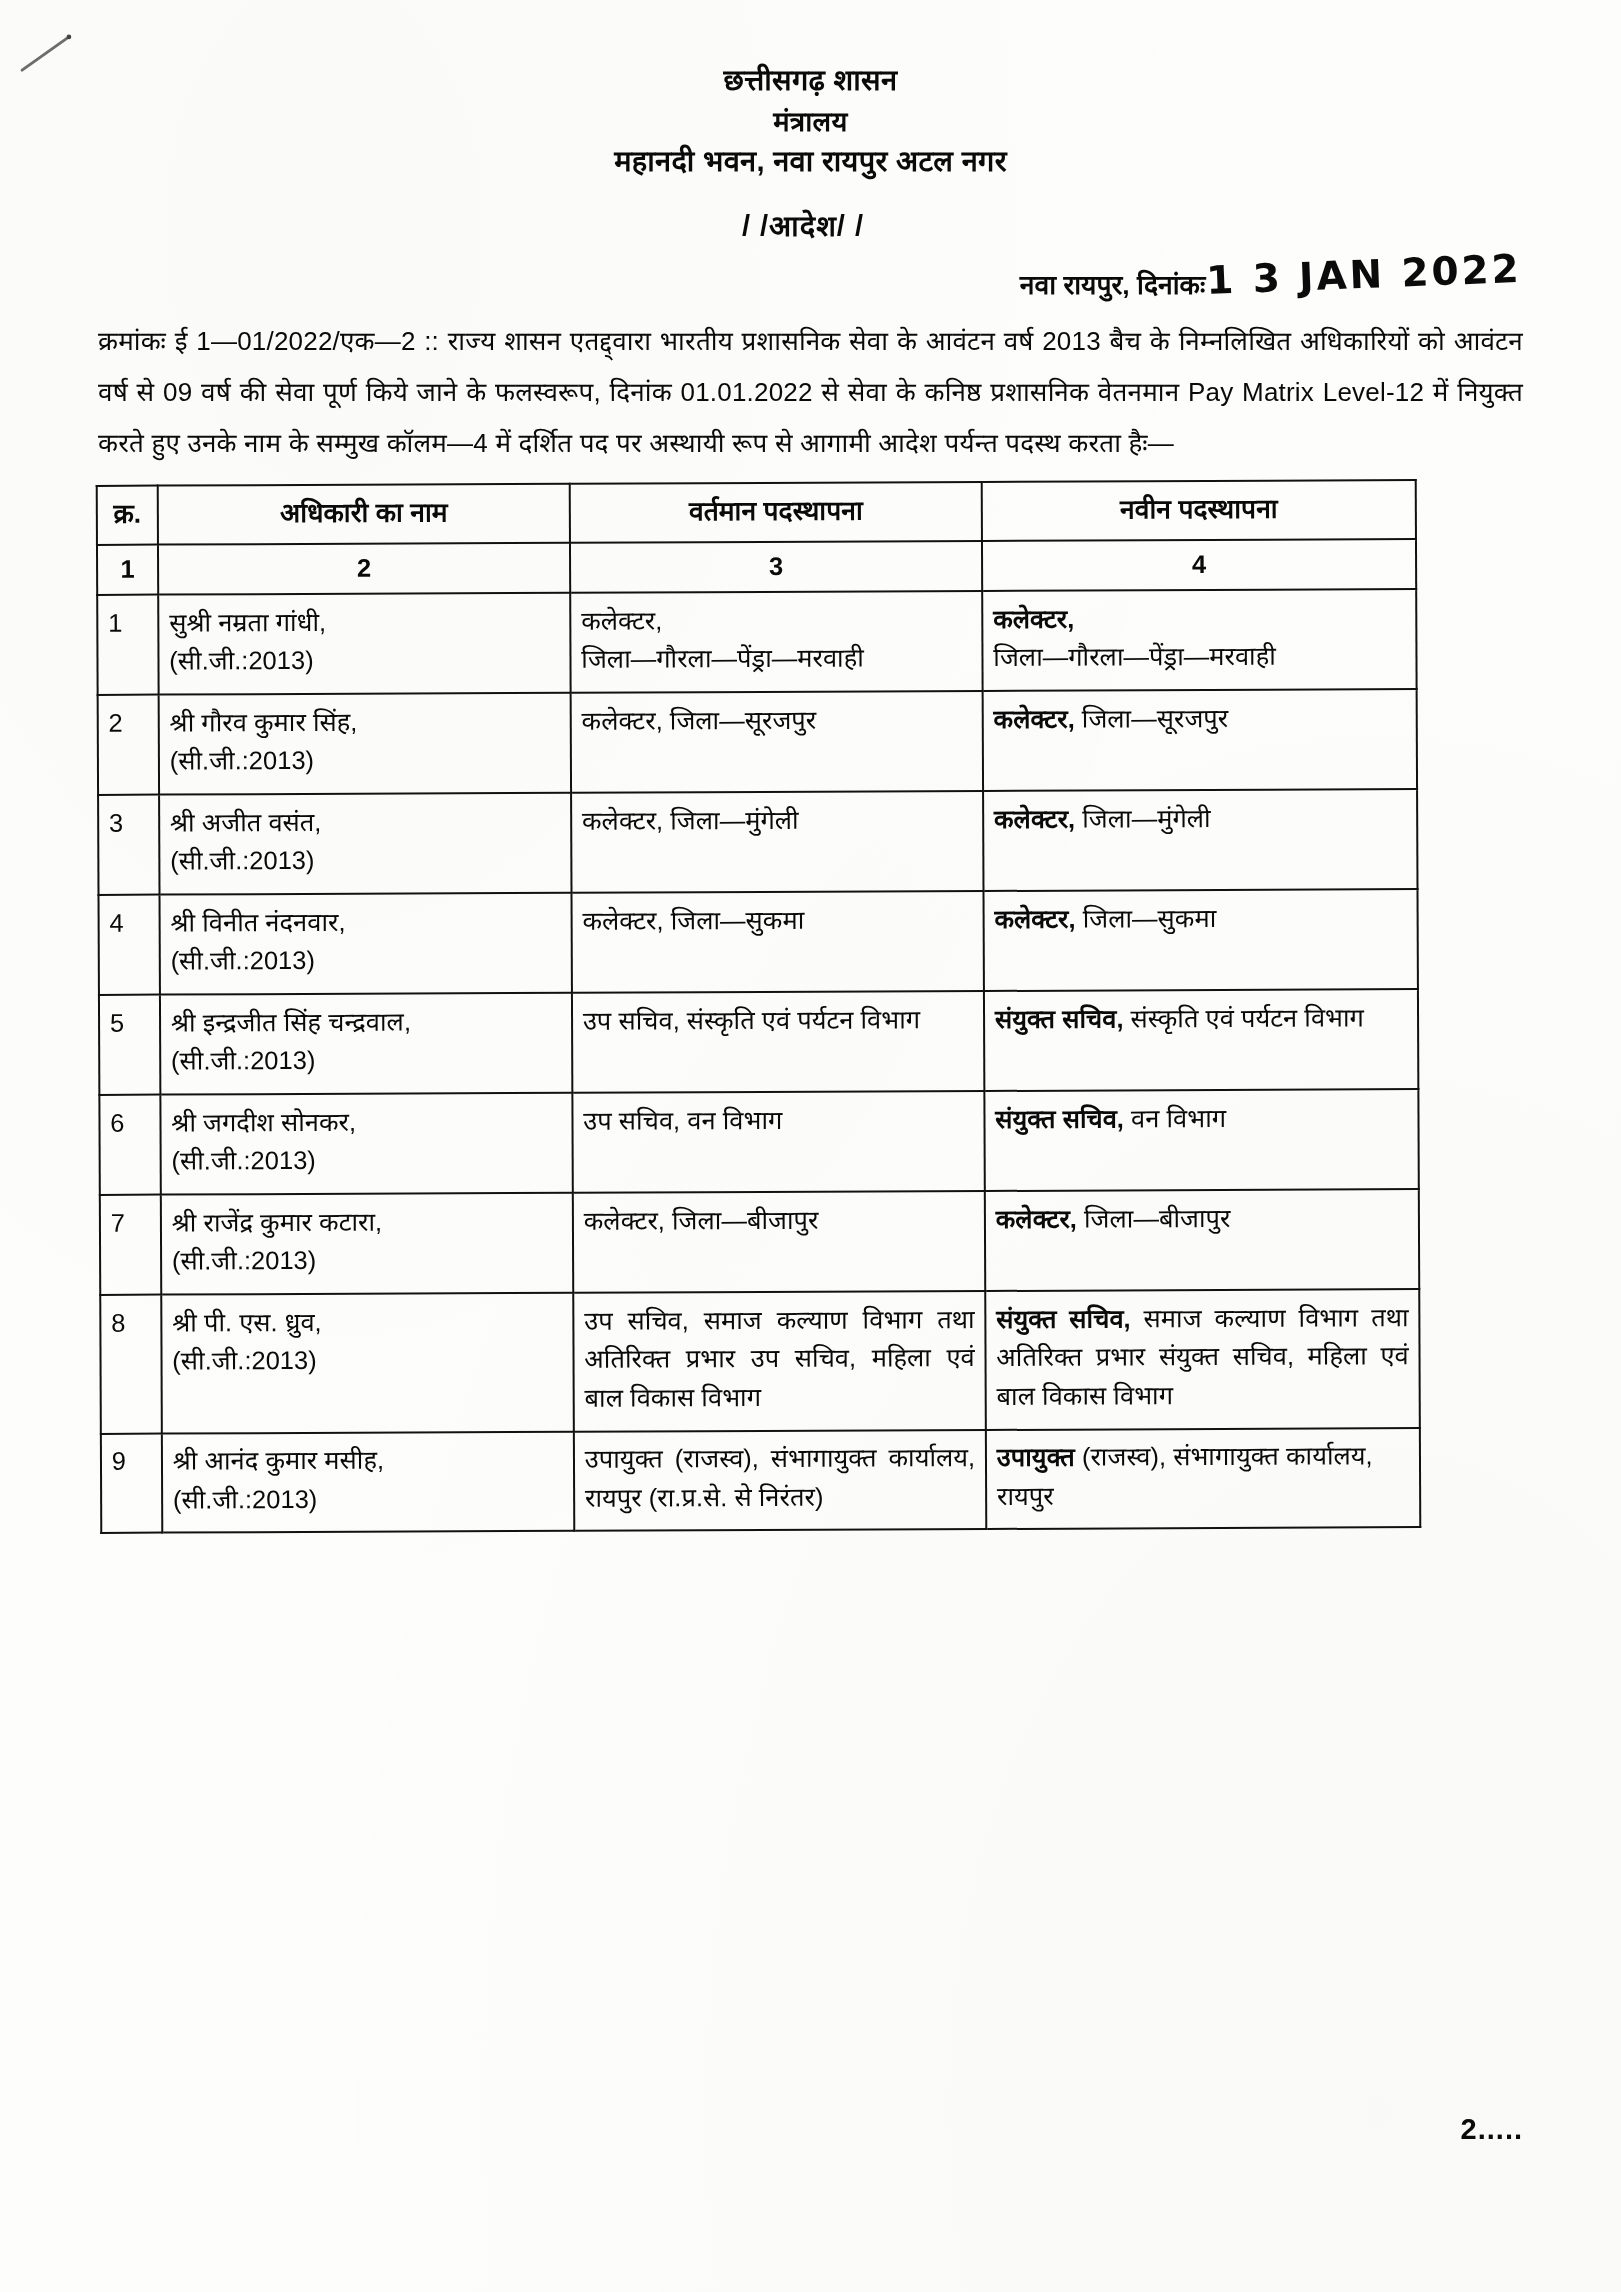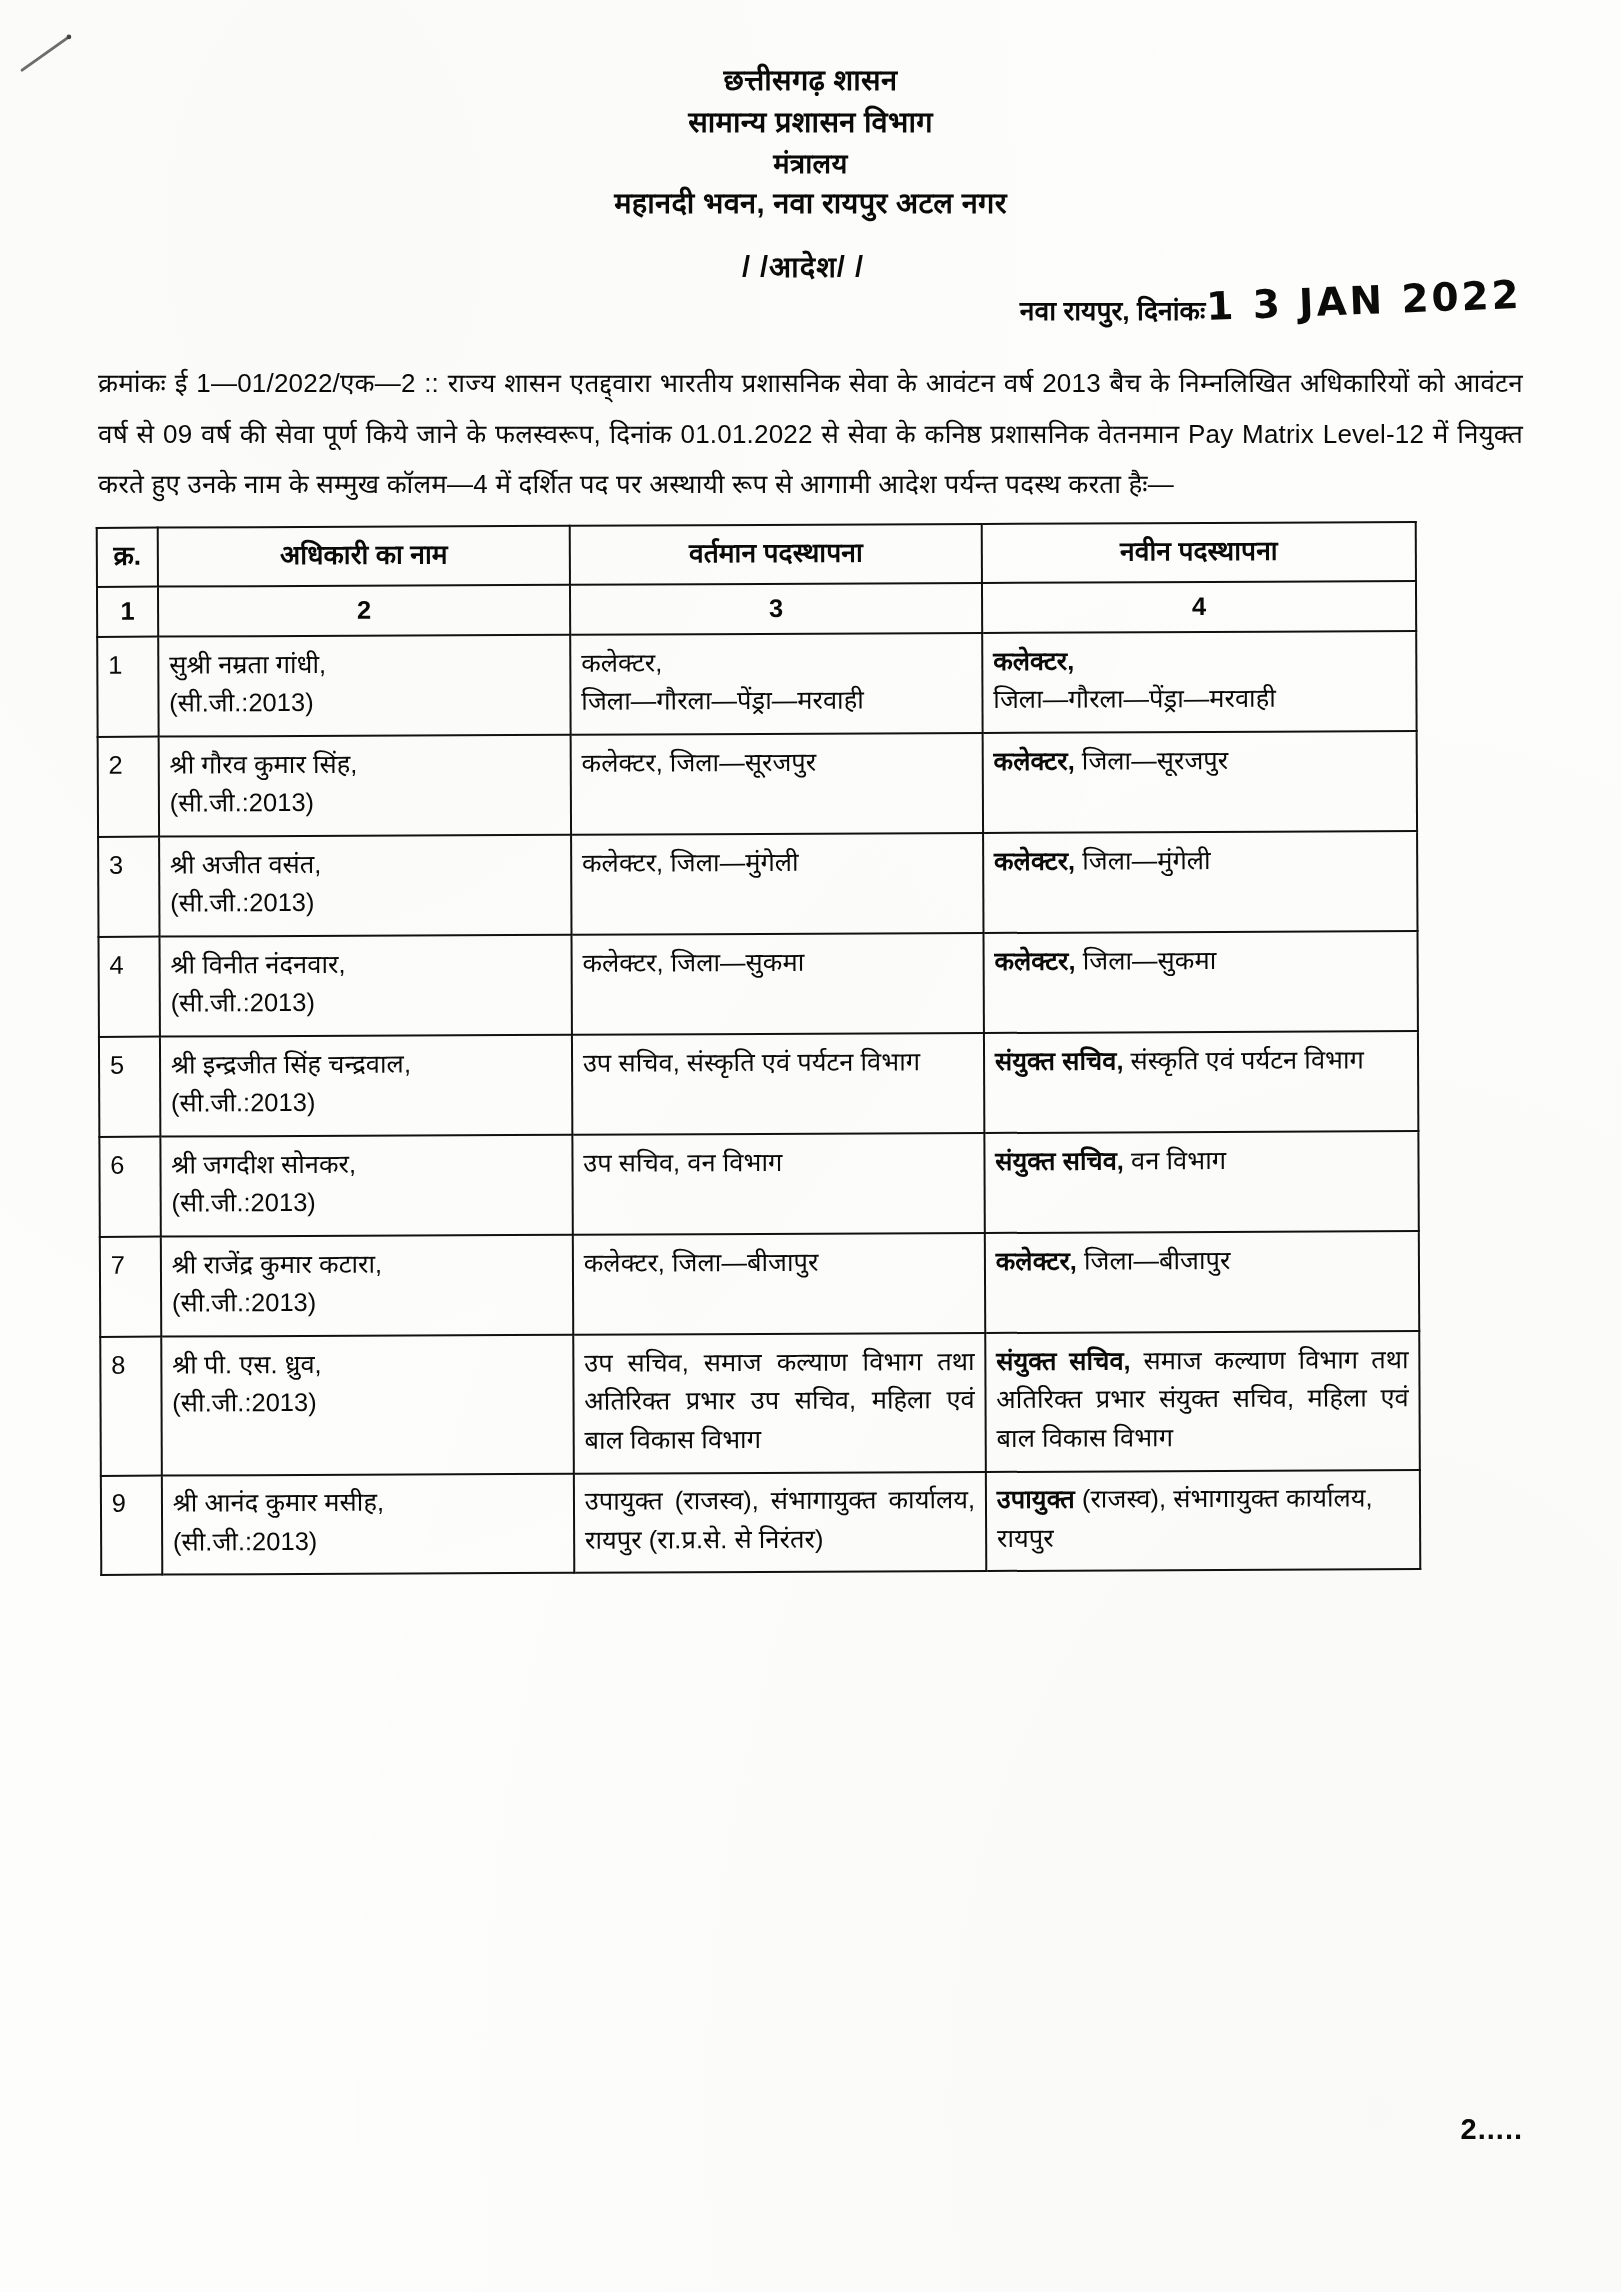--- a/index.html
+++ b/index.html
@@ -72,21 +72,21 @@
     right: 15px;
     top: 0;
     text-align: center;
     font-size: 29px;
     font-weight: 700;
     letter-spacing: 1px;
   }
   .dateline {
     position: absolute;
     right: 0;
-    top: 38px;
+    top: 53px;
     display: flex;
     align-items: baseline;
     white-space: nowrap;
   }
   .dateline-label {
     font-size: 26.5px;
     font-weight: 700;
   }
   .date-stamp {
     font-family: "DejaVu Sans", sans-serif;
@@ -170,21 +170,20 @@
 
   <svg class="corner-mark" viewBox="0 0 64 42">
     <line x1="8" y1="38" x2="56" y2="4" stroke="#6d6d6d" stroke-width="3" stroke-linecap="round"></line>
     <circle cx="56" cy="4" r="2.4" fill="#444"></circle>
   </svg>
 
   <div class="content">
 
     <div class="letterhead">
       <div class="lh-line lh-1">छत्तीसगढ़ शासन</div>
-      <div class="lh-line lh-2">सामान्य प्रशासन विभाग</div>
       <div class="lh-line lh-3">मंत्रालय</div>
       <div class="lh-line lh-4">महानदी भवन, नवा रायपुर अटल नगर</div>
     </div>
 
     <div class="order-row">
       <div class="order-word">/ /आदेश/ /</div>
       <div class="dateline">
         <span class="dateline-label">नवा रायपुर, दिनांकः</span>
         <span class="date-stamp">1 3 JAN 2022</span>
       </div>

